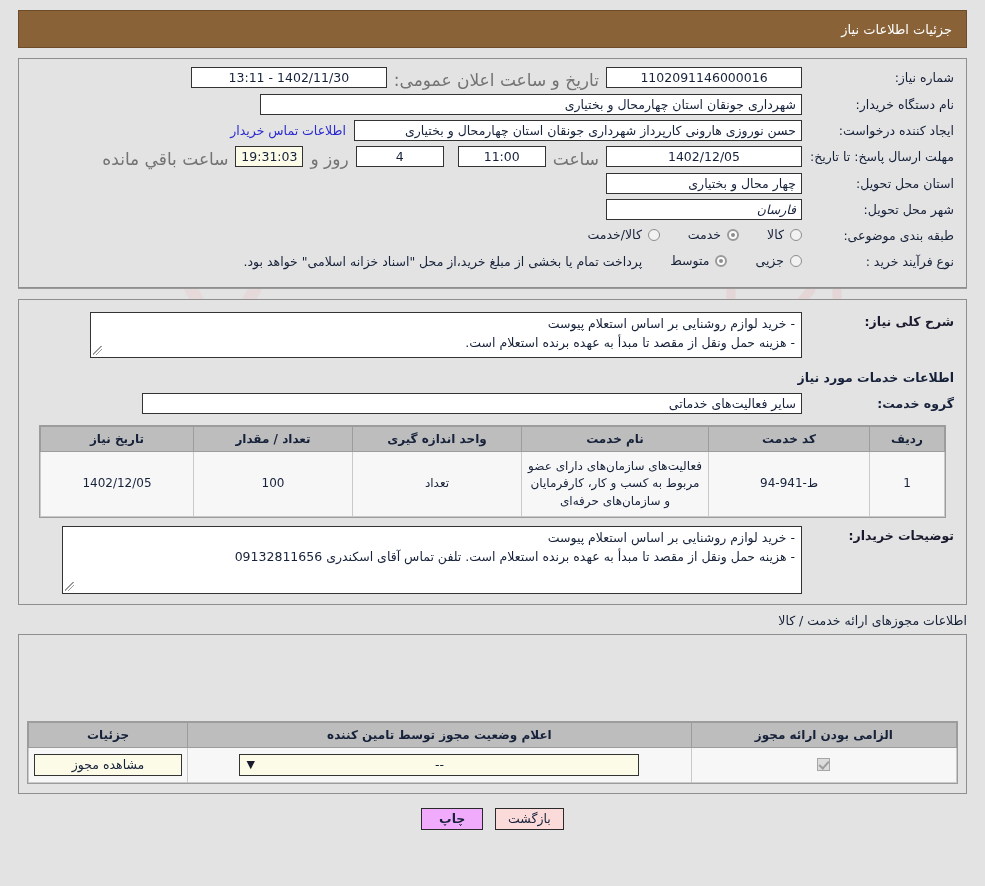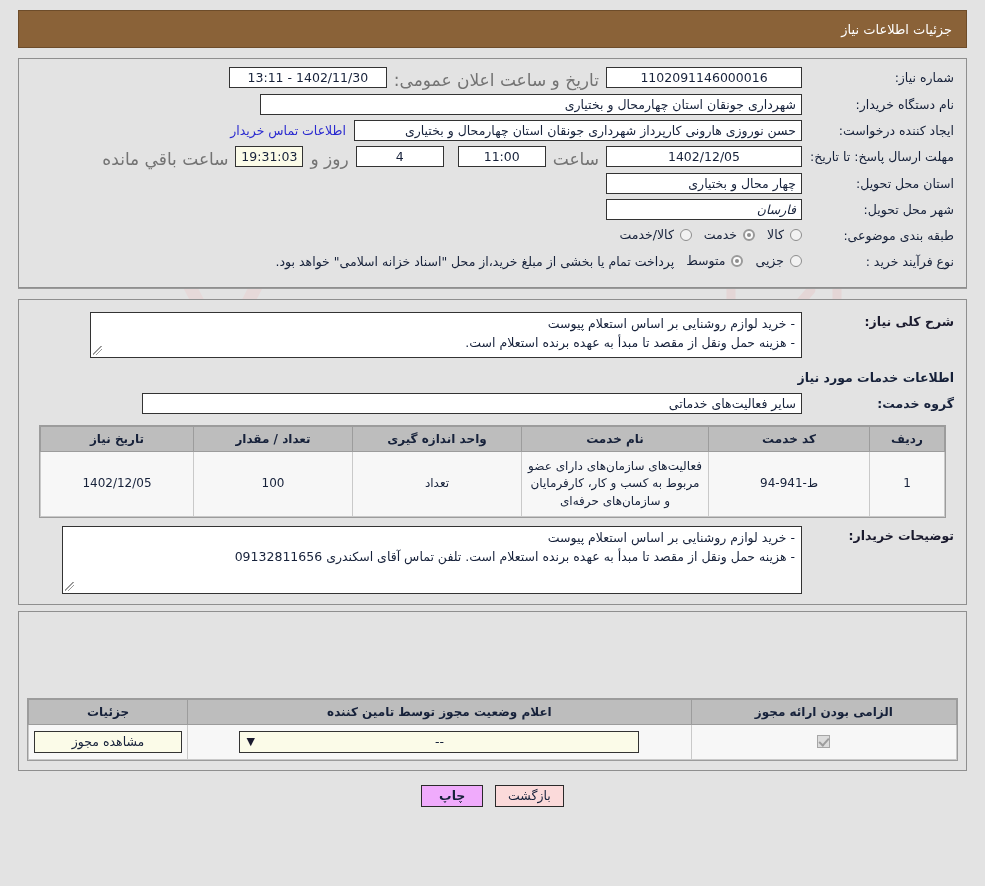--- a/index.html
+++ b/index.html
@@ -124,28 +124,28 @@
   }
 
   
   .w-need      { width: 196px; }
   .w-org       { width: 542px; }
   .w-creator   { width: 448px; }
   .w-date      { width: 196px; }
   .w-time      { width: 88px; }
   .w-days      { width: 88px; }
   .w-countdown { width: 68px; }
-  .w-ann       { width: 158px; }
+  .w-ann       { width: 196px; }
   .w-prov      { width: 196px; }
   .w-city      { width: 196px; font-style: italic; }
   .w-group     { width: 660px; }
 
   
   .radio-group { display: flex; align-items: center; gap: 0; padding-top: 2px; }
-  .radio-opt { display: flex; align-items: center; margin-left: 12px; white-space: nowrap; justify-content: flex-end; }
+  .radio-opt { display: flex; align-items: center; margin-left: 28px; white-space: nowrap; justify-content: flex-end; }
   .radio {
     width: 12px; height: 12px;
     border-radius: 50%;
     border: 1px solid #8d8d8d;
     background: #f2f2f2;
     box-sizing: border-box;
     display: inline-block;
     margin-left: 6px;
     position: relative;
   }
@@ -489,20 +489,21 @@
 
       <div class="boxrow" style="margin-top:8px">
         <div class="boxlabel">توضیحات خریدار:</div>
         <div class="ta ta-notes" style="white-space:pre-line">- خرید لوازم روشنایی بر اساس استعلام پیوست
 - هزینه حمل ونقل از مقصد تا مبدأ به عهده برنده استعلام است. تلفن تماس آقای اسکندری 09132811656</div>
       </div>
 
     </div>
   </div>
 
+  <div class="section-title plain" style="margin:8px 0 2px 0">اطلاعات مجوزهای ارائه خدمت / کالا</div>
 
   <div class="permits-outer">
     <div class="permits-spacer"></div>
     <div class="grid-wrap" style="margin:0">
       <table class="grid">
         <thead>
           <tr>
             <th style="width:30%">الزامی بودن ارائه مجوز</th>
             <th style="width:55%">اعلام وضعیت مجوز توسط تامین کننده</th>
             <th style="width:15%">جزئیات</th>

